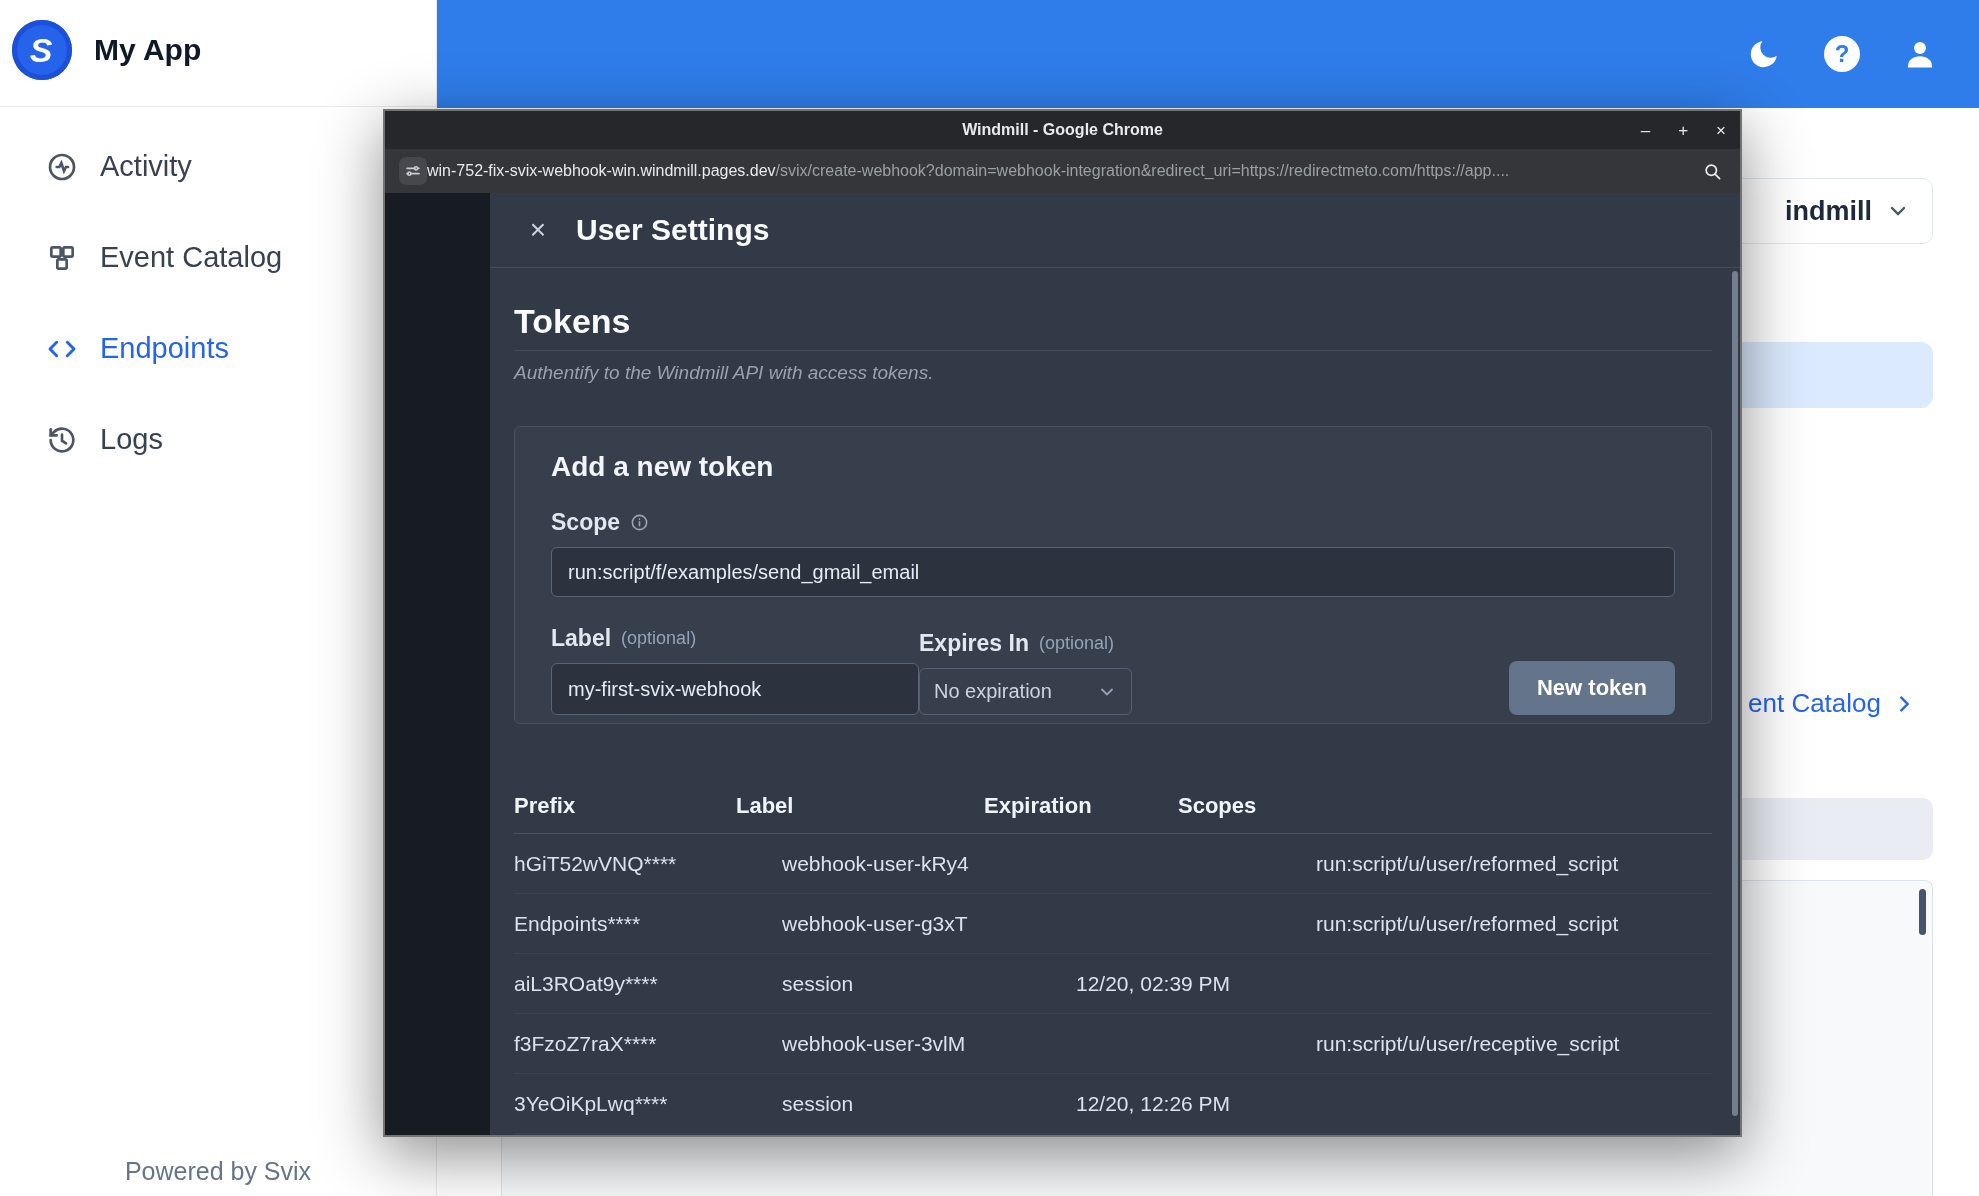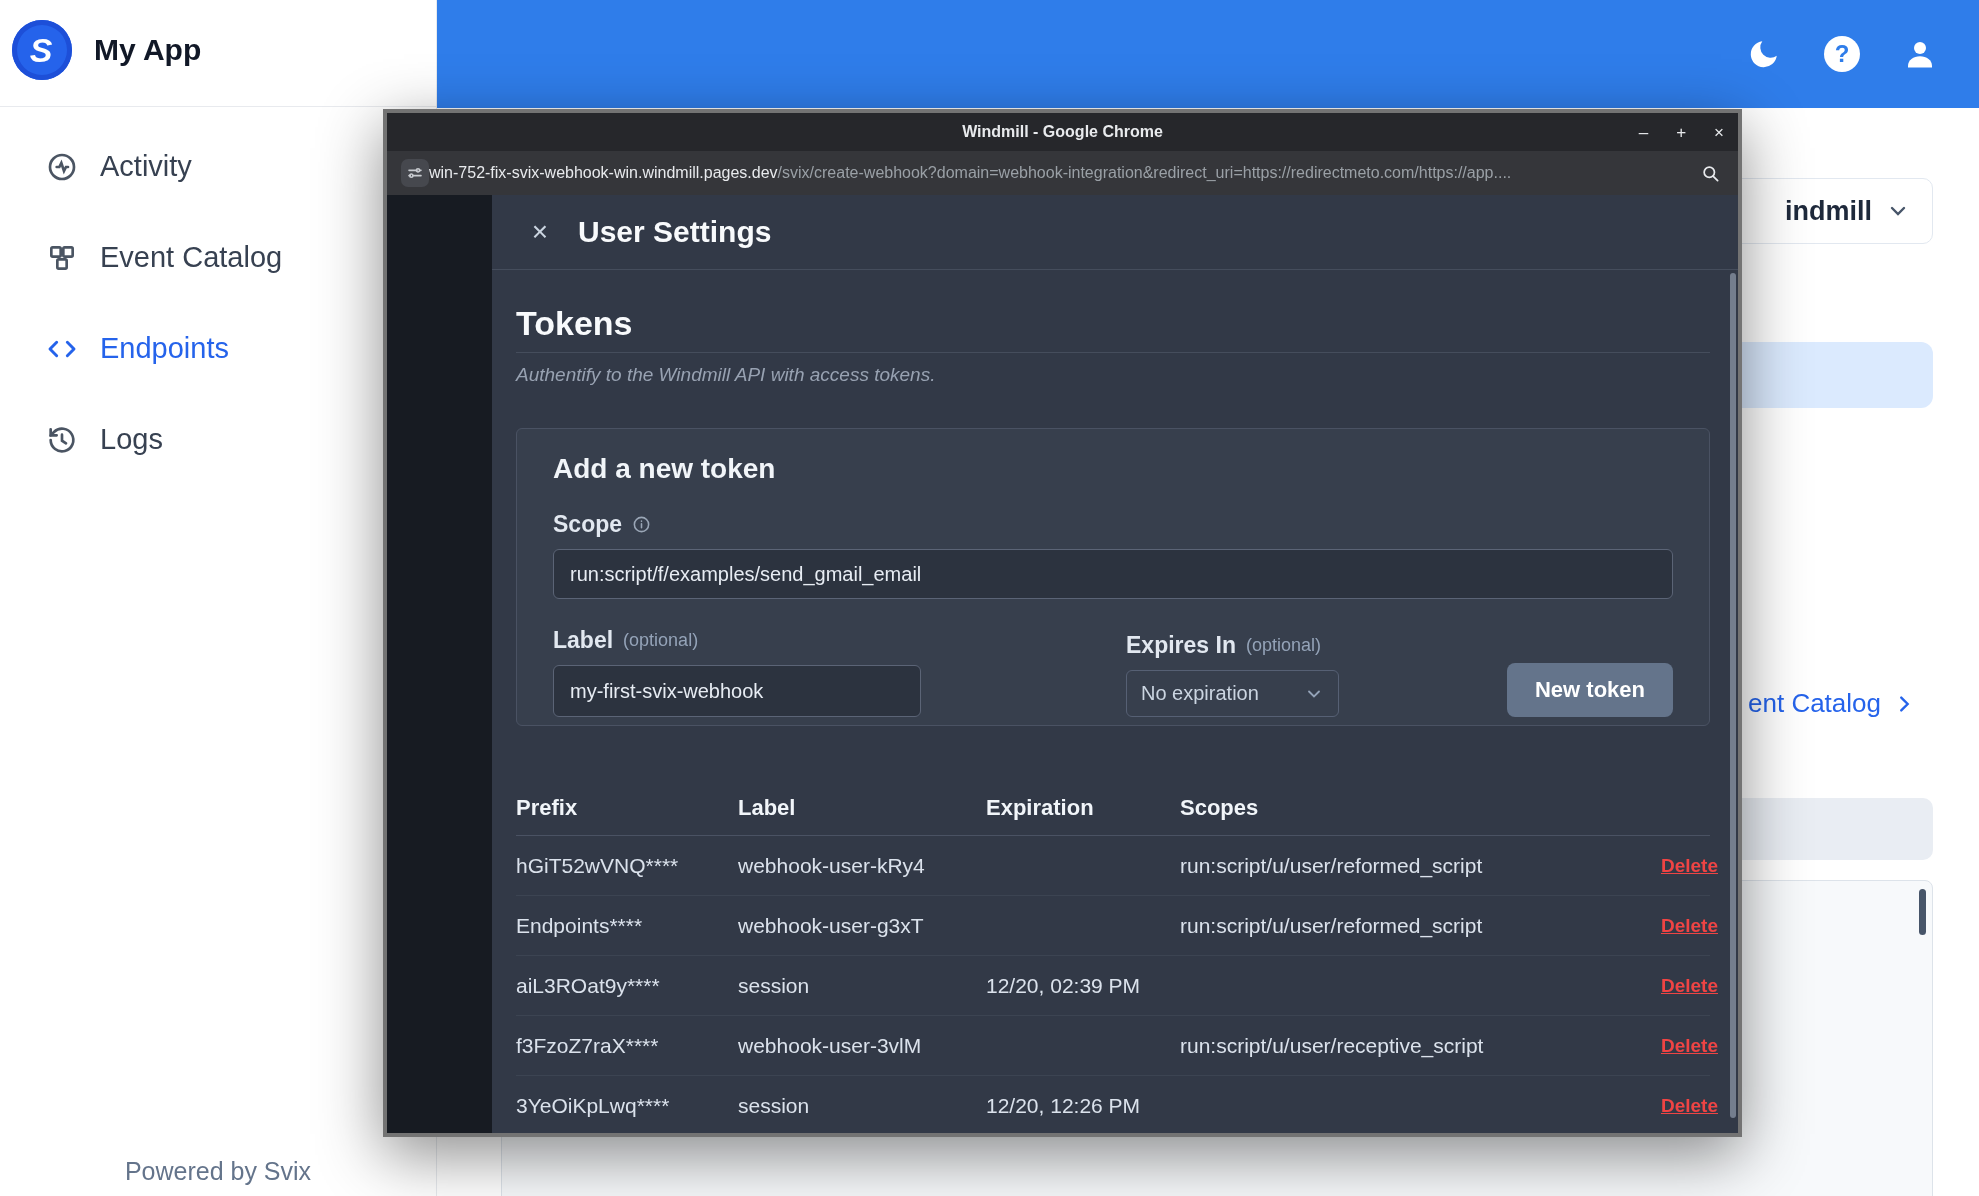--- a/index.html
+++ b/index.html
@@ -29,21 +29,21 @@
   .bgpage { position:absolute; left:437px; top:108px; width:1542px; height:1088px; background:#ffffff; z-index:1; }
   .env-select { position:absolute; top:70px; right:46px; width:235px; height:66px; background:#ffffff; border:1px solid #e2e8f0; border-radius:10px; display:flex; align-items:center; justify-content:flex-end; gap:14px; padding:0 22px; cursor:pointer; }
   .env-name { font-size:27px; font-weight:700; color:#1e293b; }
   .blue-box { position:absolute; top:234px; left:420px; right:46px; height:66px; background:#dbeafe; border-radius:12px; }
   .catalog-link { position:absolute; top:580px; right:64px; display:flex; align-items:center; gap:12px; color:#2563eb; font-size:26px; font-weight:500; cursor:pointer; }
   .gray-box { position:absolute; top:690px; left:420px; right:46px; height:62px; background:#e9edf3; border-radius:10px; }
   .big-panel { position:absolute; top:772px; left:64px; right:46px; height:340px; background:#f7f9fb; border:1px solid #dde3ea; border-radius:8px; }
   .mini-scroll { position:absolute; top:8px; right:6px; width:7px; height:46px; background:#475569; border-radius:4px; }
 
   
-  .chrome { position:absolute; left:383px; top:109px; width:1359px; height:1028px; z-index:5; box-shadow:0 18px 60px rgba(0,0,0,.45); border:4px solid #737373; background:#323947; }
+  .chrome { position:absolute; left:383px; top:109px; width:1359px; height:1028px; z-index:5; box-shadow:0 18px 60px rgba(0,0,0,.45); border:2px solid #737373; background:#323947; }
   .titlebar { height:38px; background:#26272b; display:flex; align-items:center; position:relative; }
   .win-title { width:100%; text-align:center; color:#e8eaed; font-size:16px; font-weight:700; }
   .win-controls { position:absolute; right:14px; top:0; height:38px; display:flex; align-items:center; gap:28px; }
   .win-btn { color:#e8eaed; font-size:17px; cursor:pointer; line-height:1; }
   .urlbar { height:44px; background:#35363a; display:flex; align-items:center; padding:0 18px 0 14px; }
   .site-chip { width:28px; height:28px; border-radius:7px; background:#46484e; display:flex; align-items:center; justify-content:center; cursor:pointer; flex:none; }
   .url-text { flex:1; font-size:16px; white-space:nowrap; overflow:hidden; color:#e8eaed; }
   .url-text .path { color:#9aa0a6; }
   .url-zoom { flex:none; cursor:pointer; display:flex; }
 
@@ -62,28 +62,28 @@
 
   .card { margin-top:42px; background:#373f4d; border:1px solid #4a5263; border-radius:6px; padding:24px 36px; height:298px; }
   .card-title { color:#f1f5f9; font-size:28px; font-weight:700; }
   .field-label { display:flex; align-items:center; gap:10px; color:#e2e8f0; font-size:23px; font-weight:600; }
   .opt { color:#94a3b8; font-size:18px; font-weight:400; }
   .scope-row { margin-top:26px; }
   .text-input { margin-top:11px; width:100%; height:50px; background:#2c333f; border:1px solid #5b6476; border-radius:6px; color:#e7ecf3; font-size:20px; padding:0 16px; font-family:"Liberation Sans", sans-serif; outline:none; }
   .form-row { margin-top:28px; display:flex; align-items:flex-end; }
   .col-label { width:368px; }
   .col-label .text-input { width:368px; height:52px; }
-  .col-expires { margin-left:205px; }
+  .col-expires { }
   .select { margin-top:11px; width:213px; height:47px; border:1px solid #566074; border-radius:6px; display:flex; align-items:center; justify-content:space-between; padding:0 14px; color:#cbd5e1; font-size:20px; cursor:pointer; }
   .new-token-btn { margin-left:auto; width:166px; height:54px; background:#64748b; border:none; border-radius:8px; color:#ffffff; font-size:22px; font-weight:700; cursor:pointer; font-family:"Liberation Sans", sans-serif; }
 
   .tokens-table { margin-top:54px; }
   .thead, .trow { display:grid; grid-template-columns:222px 248px 194px 438px 100px; align-items:center; }
   .thead { height:56px; border-bottom:1px solid #4a5263; color:#f1f5f9; font-size:22px; font-weight:700; }
-  .trow { height:60px; border-bottom:1px solid #3c4452; color:#dbe2ec; font-size:21px; }
+  .trow { height:60px; border-bottom:1px solid #3c4452; color:#dbe2ec; font-size:21px;gap:46px; }
   .td { overflow:hidden; white-space:nowrap; }
   .delete-link { justify-self:end; color:#ef4444; font-size:19px; font-weight:600; text-decoration:underline; cursor:pointer; }
 
   .modal-vscroll { position:absolute; top:78px; right:2px; width:6px; height:845px; background:#747e8e; border-radius:3px; cursor:pointer; }
 </style>
 </head>
 <body>
 
 <div class="topbar">
   <div class="tb-icon">

